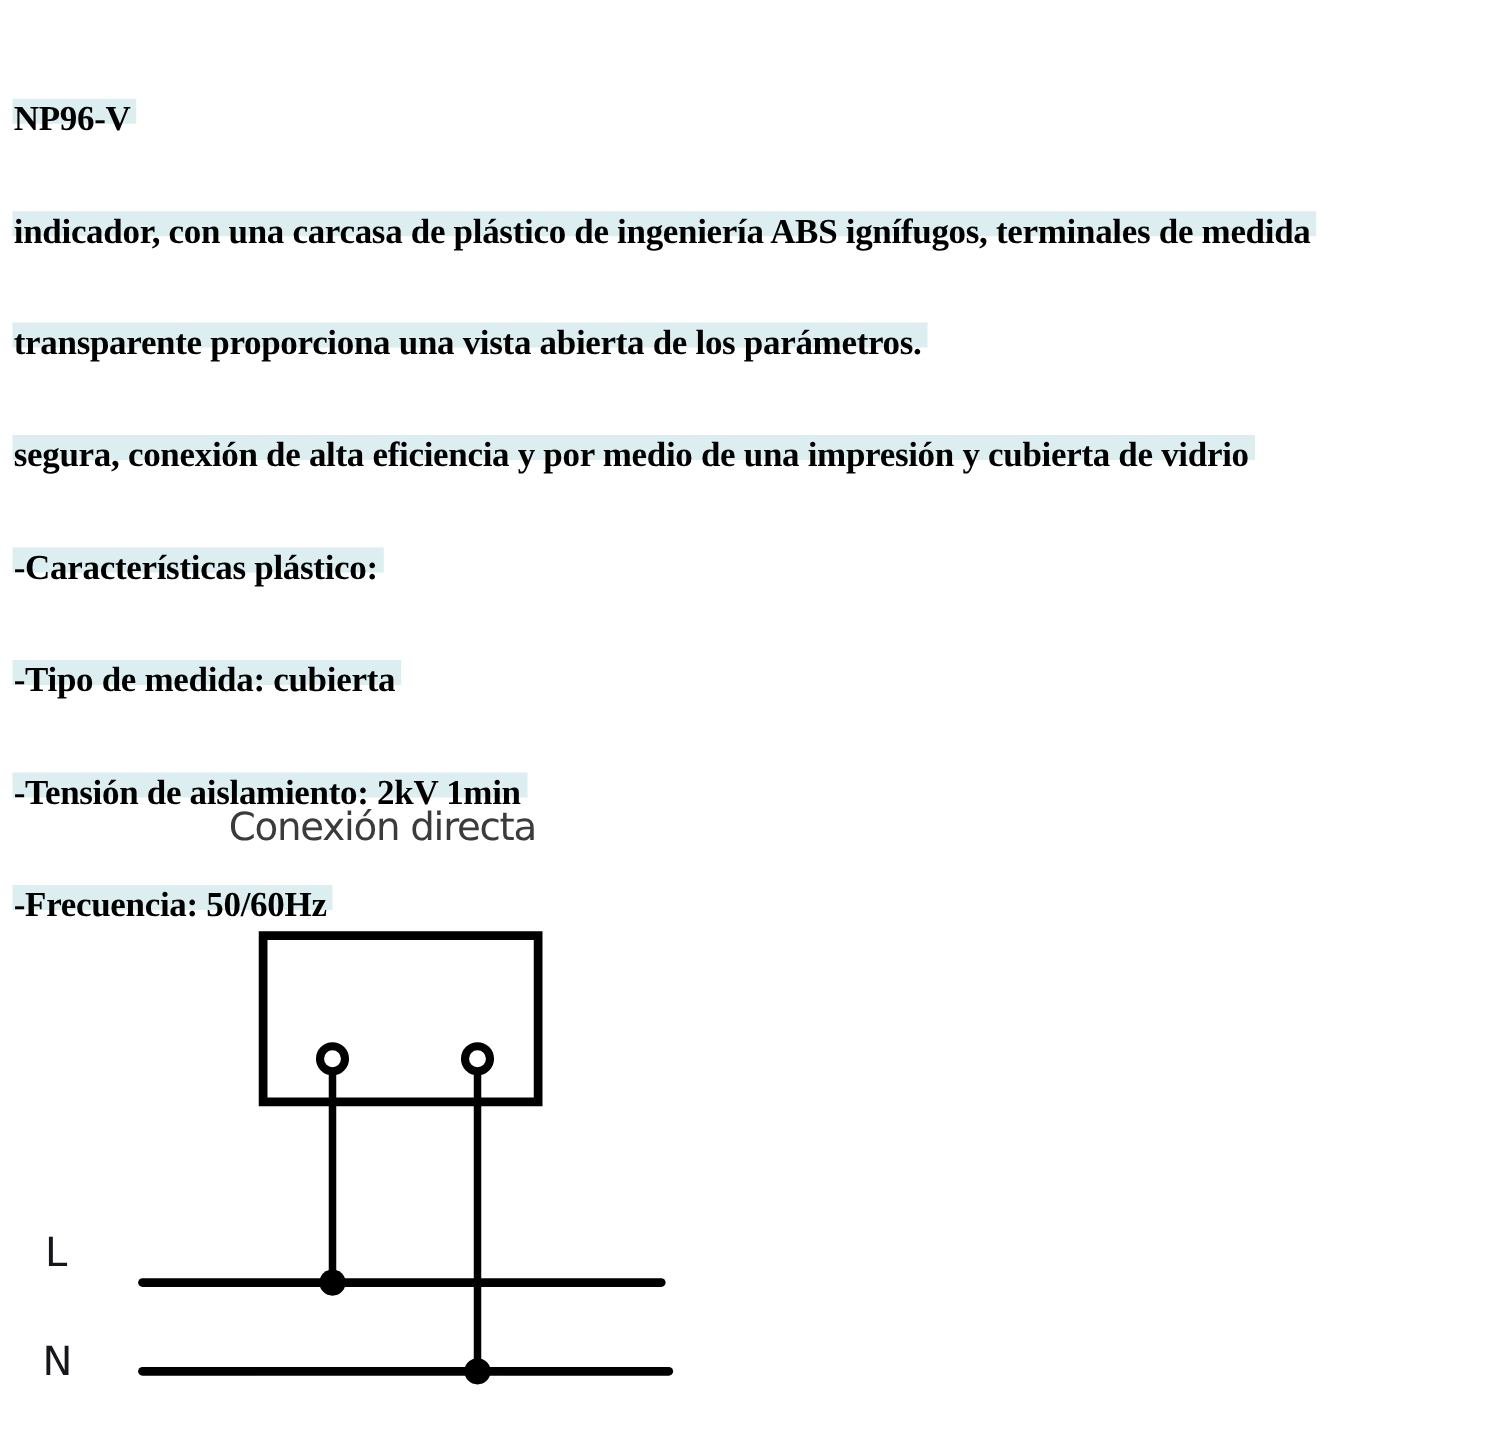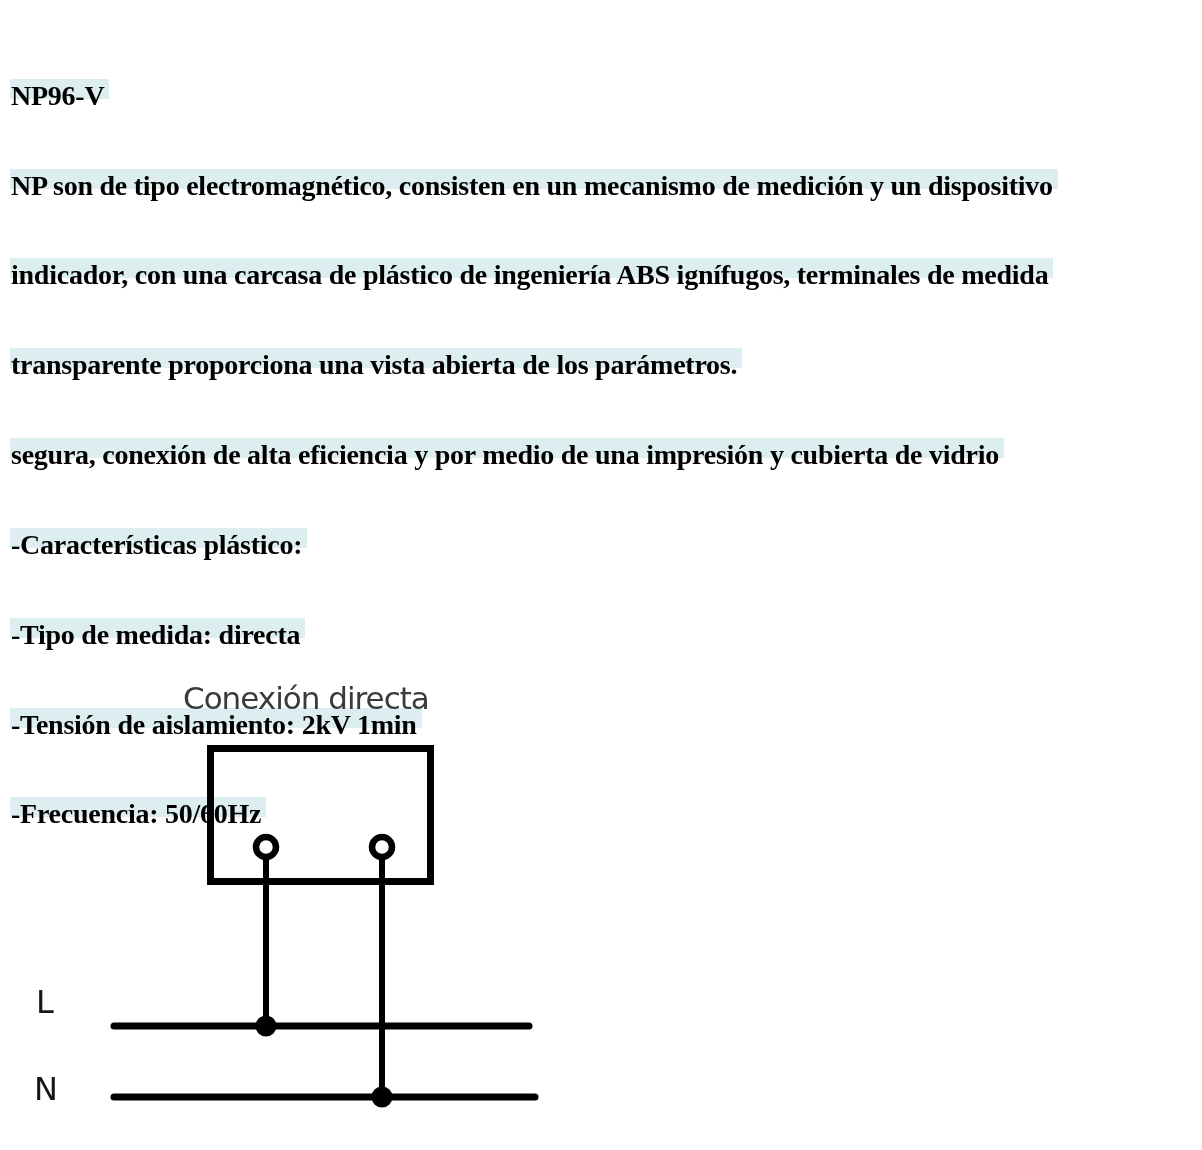--- a/index.html
+++ b/index.html
@@ -34,21 +34,21 @@
   .line {
     display: block;
     width: max-content;
     height: 20px;
     background: var(--highlight);
     padding: 0 5px 0 1px;
   }
   .caption {
     position: absolute;
     left: 183px;
-    top: 680px;
+    top: 644px;
     font-family: "DejaVu Sans", sans-serif;
     font-size: 31px;
     letter-spacing: -1px;
     line-height: 36px;
     color: var(--caption_ink);
   }
   .bus-label {
     position: absolute;
     font-family: "DejaVu Sans", sans-serif;
     font-size: 32px;
@@ -67,26 +67,25 @@
     pointer-events: none;
   }
 </style>
 </head>
 <body>
 
 <div class="page">
 
   <div class="textblock">
     <span class="line">NP96-V</span>
-    <span class="line">NP son de tipo electromagnético, consisten en un mecanismo de medición y un dispositivo</span>
     <span class="line">indicador, con una carcasa de plástico de ingeniería ABS ignífugos, terminales de medida</span>
     <span class="line">transparente proporciona una vista abierta de los parámetros.</span>
     <span class="line">segura, conexión de alta eficiencia y por medio de una impresión y cubierta de vidrio</span>
     <span class="line">-Características plástico:</span>
-    <span class="line">-Tipo de medida: directa</span>
+    <span class="line">-Tipo de medida: cubierta</span>
     <span class="line">-Tensión de aislamiento: 2kV 1min</span>
     <span class="line">-Frecuencia: 50/60Hz</span>
     
     
     
     
     
     
     
     

